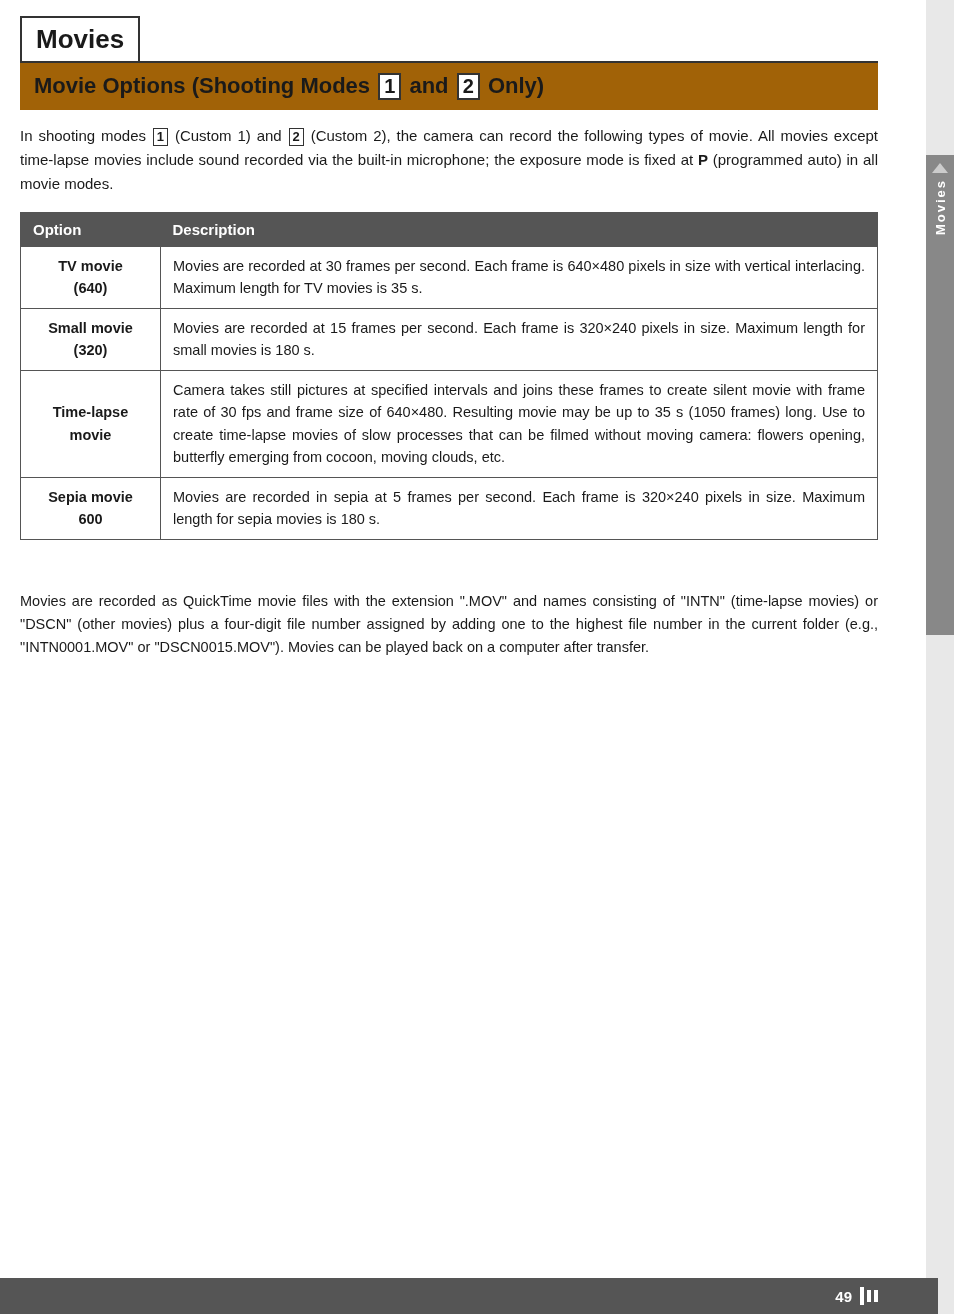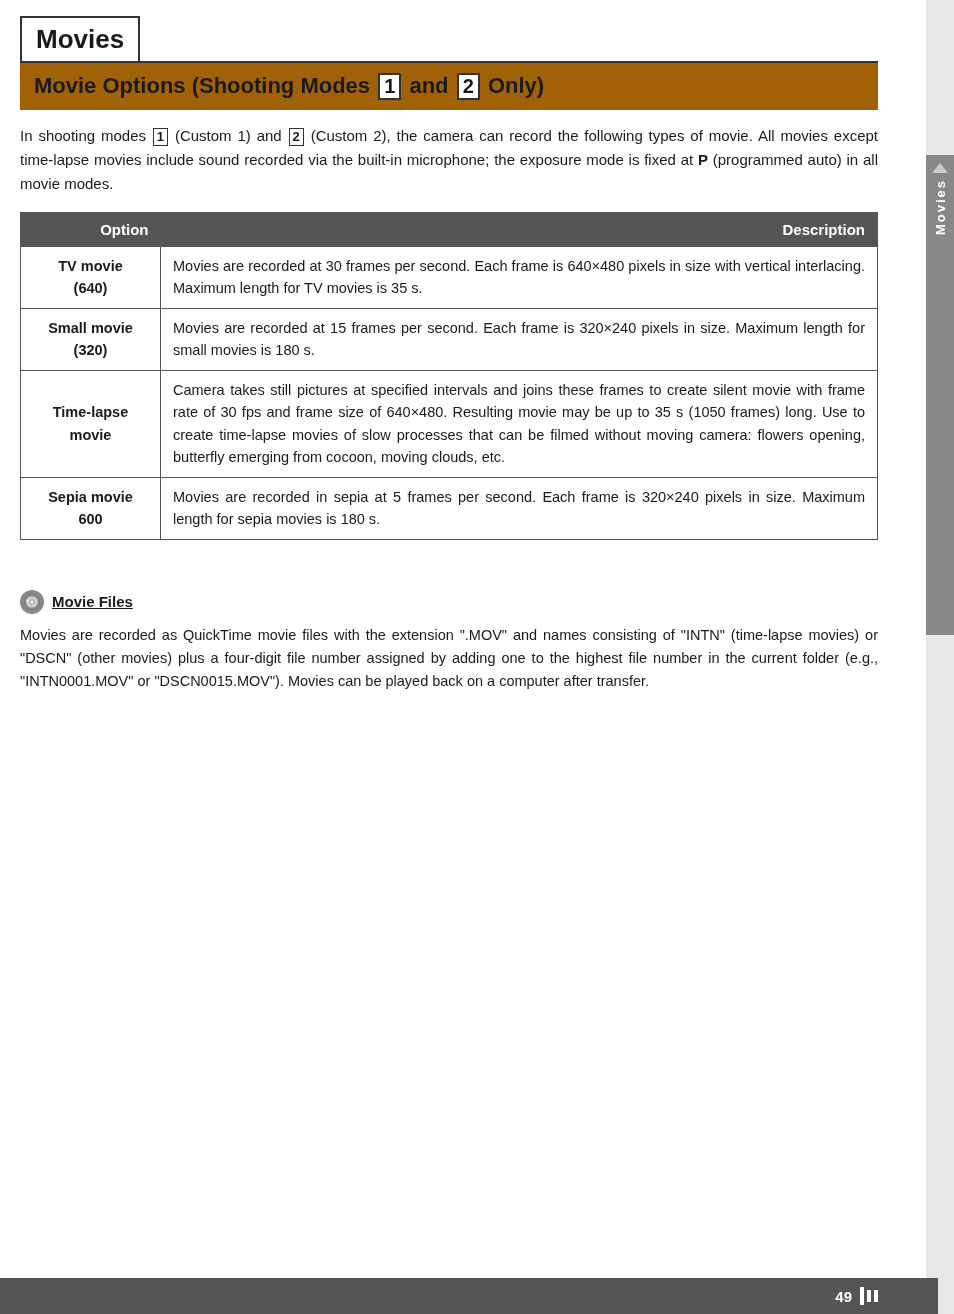--- a/index.html
+++ b/index.html
@@ -111,21 +111,21 @@
       margin-bottom: 20px;
       border: 1.5px solid #555;
     }
 
     .options-table th {
       background: #555;
       color: white;
       font-weight: bold;
       padding: 8px 12px;
       font-size: 15px;
-      text-align: right;
+      text-align: left;
     }
 
     .options-table td {
       border: 1.5px solid #555;
       padding: 8px 12px;
       vertical-align: middle;
       font-size: 14.5px;
       line-height: 1.55;
     }
 
@@ -273,31 +273,20 @@
         </tr>
         <tr>
           <td class="option-cell"><strong>Sepia movie</strong><br><strong>600</strong></td>
           <td class="desc-cell">Movies are recorded in sepia at 5 frames per second.  Each frame is 320×240 pixels in size.     Maximum length for sepia movies is 180 s.</td>
         </tr>
       </tbody>
   </table>
 
   
   <div class="movie-files-section">
-    <div class="movie-files-heading">
-      <div class="movie-files-icon">
-  <svg viewBox="0 0 20 20" width="22" height="22">
-    <circle cx="10" cy="10" r="9" fill="#aaa" stroke="#666" stroke-width="1"></circle>
-    <circle cx="10" cy="10" r="5" fill="none" stroke="white" stroke-width="1.5"></circle>
-    <circle cx="10" cy="10" r="2" fill="white"></circle>
-    <rect x="3" y="7" width="3" height="2" rx="0.5" fill="white"></rect>
-  </svg>
-</div>
-      <span class="movie-files-title">Movie Files</span>
-    </div>
     <p class="movie-files-text">Movies are recorded as QuickTime movie files with the extension ".MOV" and names consisting of "INTN" (time-lapse movies) or "DSCN" (other movies) plus a four-digit file number assigned by adding one to the highest file number in the current folder (e.g., "INTN0001.MOV" or "DSCN0015.MOV").  Movies can be played back on a computer after transfer.</p>
   </div>
 
 </div>
 
 <div class="page-number-bar">
   <span class="page-number">49</span>
   <div class="page-hash">
     <div class="hash-mark"></div>
     <div class="hash-mark short"></div>

